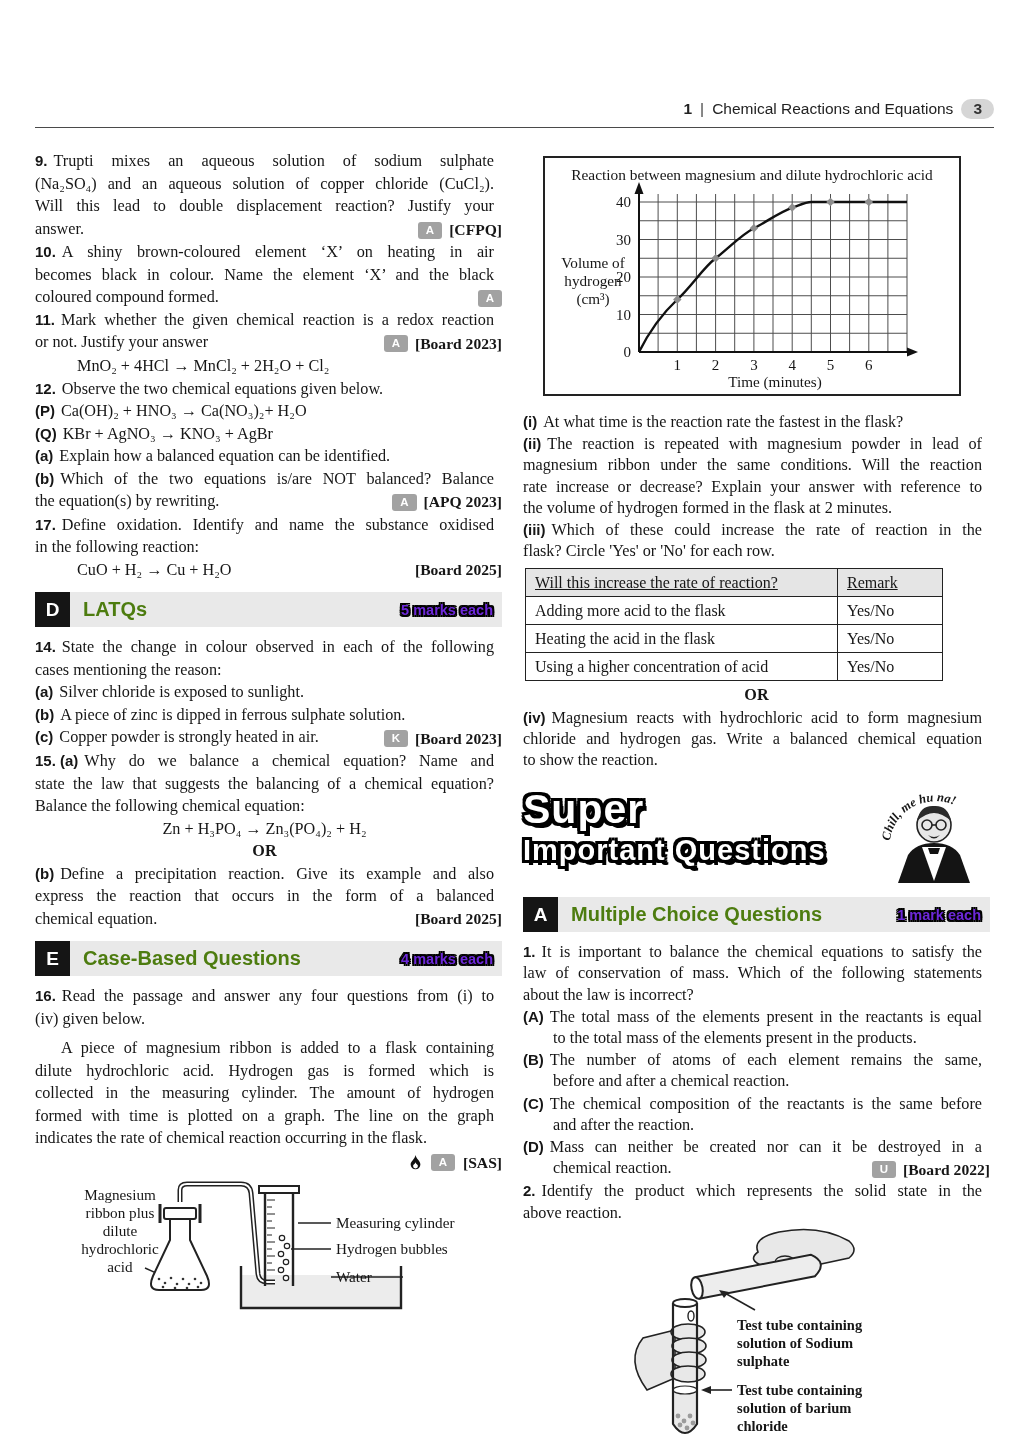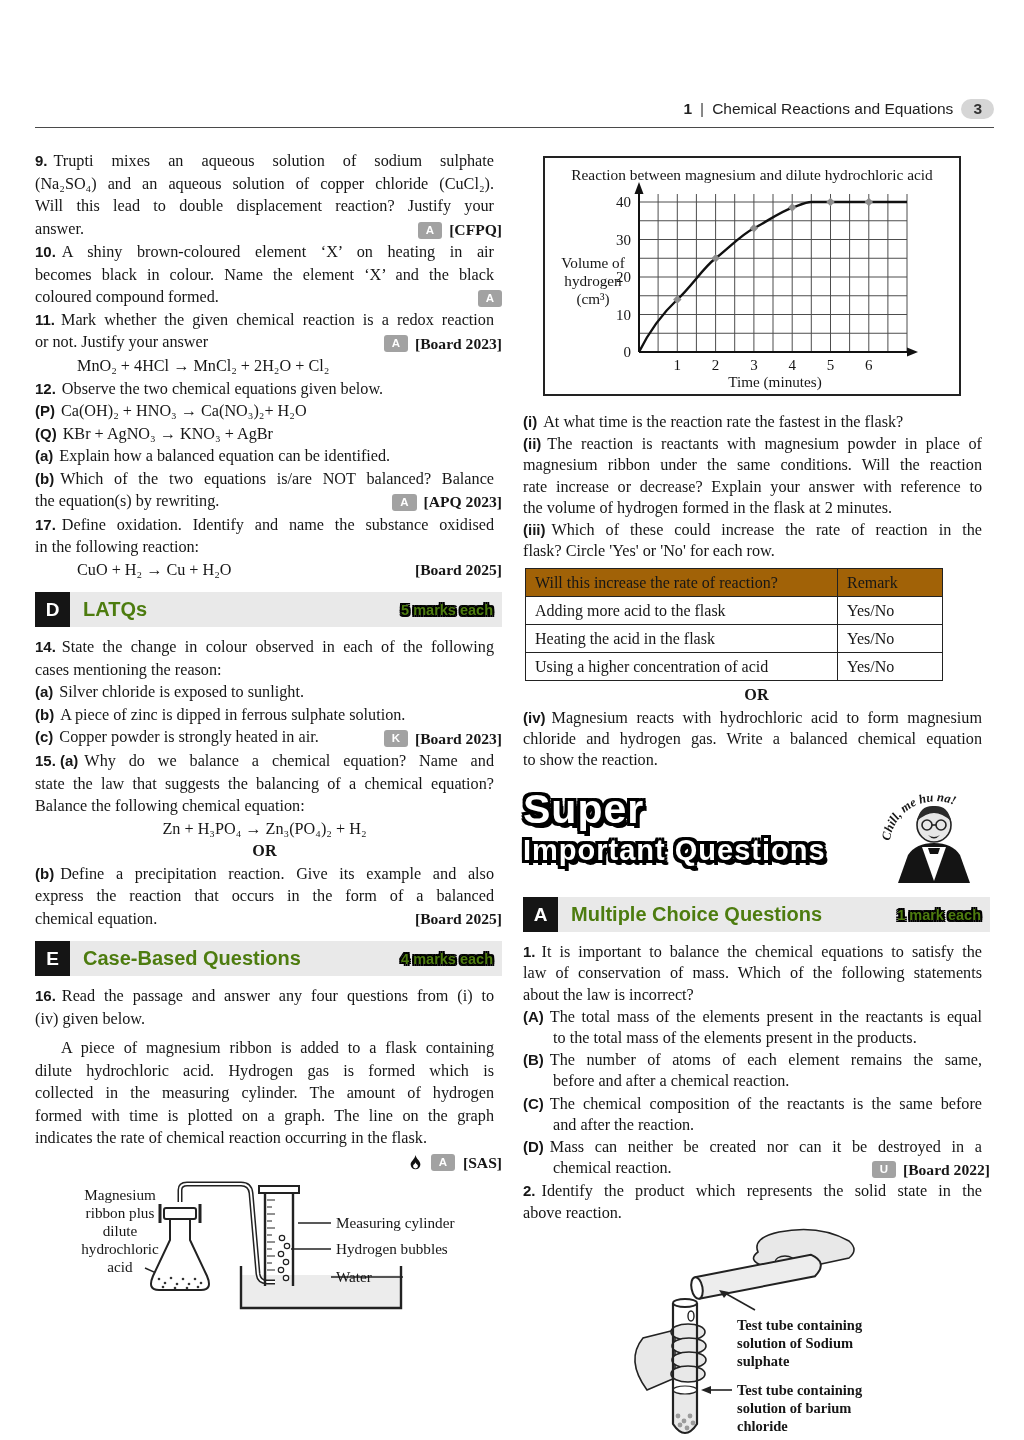--- a/index.html
+++ b/index.html
@@ -33,28 +33,28 @@
   .bdg{background:#a2a2a2;color:#fff;font-family:"Liberation Sans","DejaVu Sans",sans-serif;
        font-weight:700;font-size:11.5px;line-height:15px;padding:1px 8px;border-radius:3px;}
   .bdg:empty{display:none;}
   .src{font-weight:700;font-size:15.6px;}
   .src:empty{display:none;}
   
   .secbar{display:flex;align-items:center;background:#e9e9e9;height:35px;margin:11px 0 9px 0;}
   .secletter{width:35px;height:35px;flex:0 0 35px;background:#151515;color:#fff;display:flex;align-items:center;justify-content:center;
              font-family:"Liberation Sans","DejaVu Sans",sans-serif;font-weight:700;font-size:19px;margin-right:13px;}
   .sectitle{flex:1;font-family:"Liberation Sans","DejaVu Sans",sans-serif;font-weight:700;font-size:20px;color:#4d7c0f;}
-  .secmarks{padding-right:9px;font-family:"Liberation Sans","DejaVu Sans",sans-serif;font-weight:800;font-size:14.5px;color:#4d7c0f;
+  .secmarks{padding-right:9px;font-family:"Liberation Sans","DejaVu Sans",sans-serif;font-weight:800;font-size:14.5px;color:#6d28d9;
     text-shadow:-2px -2px 0 #000,2px -2px 0 #000,-2px 2px 0 #000,2px 2px 0 #000,-2px 0 0 #000,2px 0 0 #000,0 -2px 0 #000,0 2px 0 #000;}
   
   .sasrow{display:flex;justify-content:flex-end;align-items:center;gap:8px;margin:4px 0 2px 0;}
   
   table.rates{border-collapse:collapse;width:418px;margin:6px 0 4px 2px;font-size:16px;}
   table.rates th,table.rates td{border:1.6px solid #222;padding:2px 9px;text-align:left;font-weight:400;line-height:23px;}
-  table.rates th{background:#a16207;}
+  table.rates th{background:#e5e5e5;text-decoration:underline;}
   table.rates .c2{width:86px;}
   
   .logorow{position:relative;height:99px;margin-top:16px;}
   .logo1,.logo2{font-family:"Liberation Sans","DejaVu Sans",sans-serif;font-weight:800;color:#fff;letter-spacing:1px;
     text-shadow:-3px -3px 0 #000,3px -3px 0 #000,-3px 3px 0 #000,3px 3px 0 #000,-3px 0 0 #000,3px 0 0 #000,0 -3px 0 #000,0 3px 0 #000,4px 5px 0 #000;}
   .logo1{font-size:41px;line-height:44px;}
   .logo2{font-size:29px;line-height:38px;}
   .mascot{position:absolute;right:2px;top:-8px;}
   .graphwrap{margin:6px 0 10px 20px;}
   .appwrap{margin-top:6px;}
@@ -442,21 +442,21 @@
 
     <div>
 
     <div class="ln">
         <span class="ls">(i)</span>
           <span class="lt">At what time is the reaction rate the fastest in the flask?</span>
           <span class="tail"></span>
       </div>
         <div class="ln jl">
         <span class="ls">(ii)</span>
-          <span class="lt">The reaction is reactants with magnesium powder in place of</span>
+          <span class="lt">The reaction is repeated with magnesium powder in lead of</span>
           <span class="tail"></span>
       </div>
         <div class="ln jl">
         <span class="lt">magnesium ribbon under the same conditions. Will the reaction</span>
           <span class="tail"></span>
       </div>
         <div class="ln jl">
         <span class="lt">rate increase or decrease? Explain your answer with reference to</span>
           <span class="tail"></span>
       </div>

